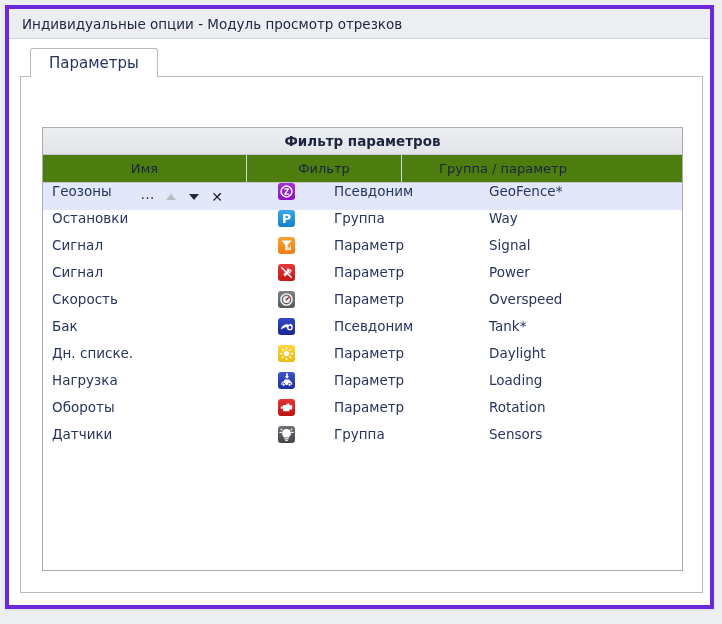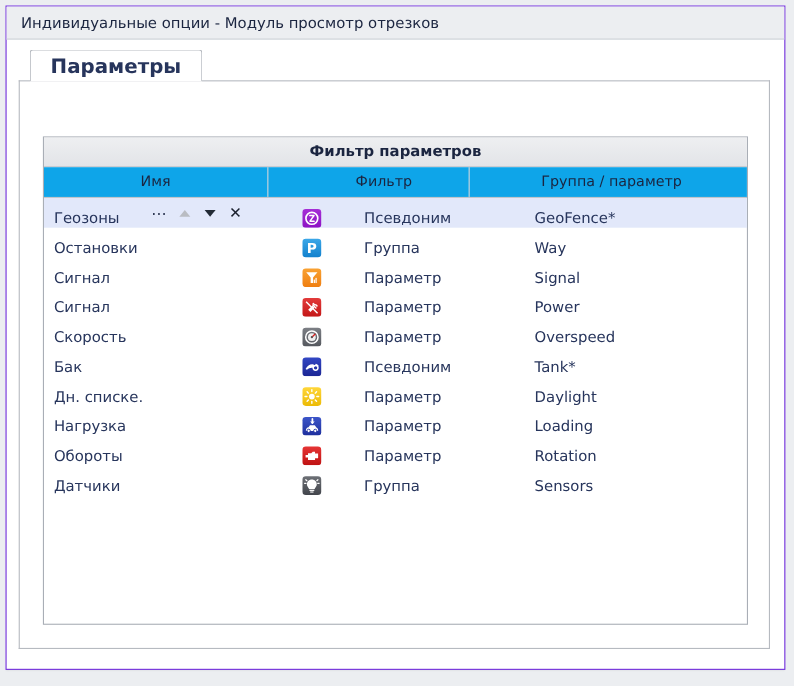--- a/index.html
+++ b/index.html
@@ -25,21 +25,21 @@
     box-sizing: border-box;
   }
 
   #dialog-window {
     position: absolute;
     left: 5px;
     top: 5px;
     width: 709px;
     height: 604px;
     background: #ffffff;
-    border: 1px solid #6d28d9;
+    border: 4px solid #6d28d9;
     box-sizing: border-box;
     box-shadow: 0 1px 2px rgba(0,0,0,0.10);
   }
 
   
   #dialog-titlebar {
     position: absolute;
     left: 0; top: 0;
     width: 100%;
     height: 30px;
@@ -83,24 +83,23 @@
     min-width: 100px;
     padding: 0 18px;
     background: #ffffff;
     border: 1px solid #b6bac0;
     border-bottom: none;
     border-radius: 3px 3px 0 0;
     box-sizing: border-box;
     display: flex;
     align-items: center;
     justify-content: flex-end;
-    font-size: 18px;
+    font-size: 15px;
     color: #27355c;
     z-index: 3;
-    font-weight: bold;
   }
   #tab-rest-line {
     position: absolute;
     left: 0;
     top: 28px;
     width: 683px;
     height: 1px;
     background: #b6bac0;
     z-index: 1;
   }
@@ -181,24 +180,23 @@
     justify-content: center;
     font-size: 13.5px;
     font-weight: bold;
     color: #1b2540;
     box-sizing: border-box;
   }
 
   #table-col-header {
     display: flex;
     height: 28px;
-    background: #0ea5e9;
+    background: #4d7c0f;
     border-bottom: 1px solid #c2c6cc;
     box-sizing: border-box;
-    gap: 28px;
   }
   .col-header-cell {
     display: flex;
     align-items: center;
     justify-content: center;
     font-size: 13px;
     color: #1b2540;
     border-right: 1px solid #d2d6db;
     box-sizing: border-box;
     height: 100%;
@@ -218,21 +216,21 @@
     height: 27px;
     align-items: center;
     box-sizing: border-box;
   }
   .table-row.selected {
     background: #e2e8fa;
   }
   .cell {
     height: 100%;
     display: flex;
-    align-items: flex-end;
+    align-items: flex-start;
     box-sizing: border-box;
     font-size: 13.5px;
     color: #27355c;
     overflow: hidden;
   }
   .cell.c-name   { padding-left: 9px; position: relative; }
   .cell.c-img    { justify-content: center; }
   .cell.c-filter { padding-left: 9px; }
   .cell.c-group  { padding-left: 9px; }
 

